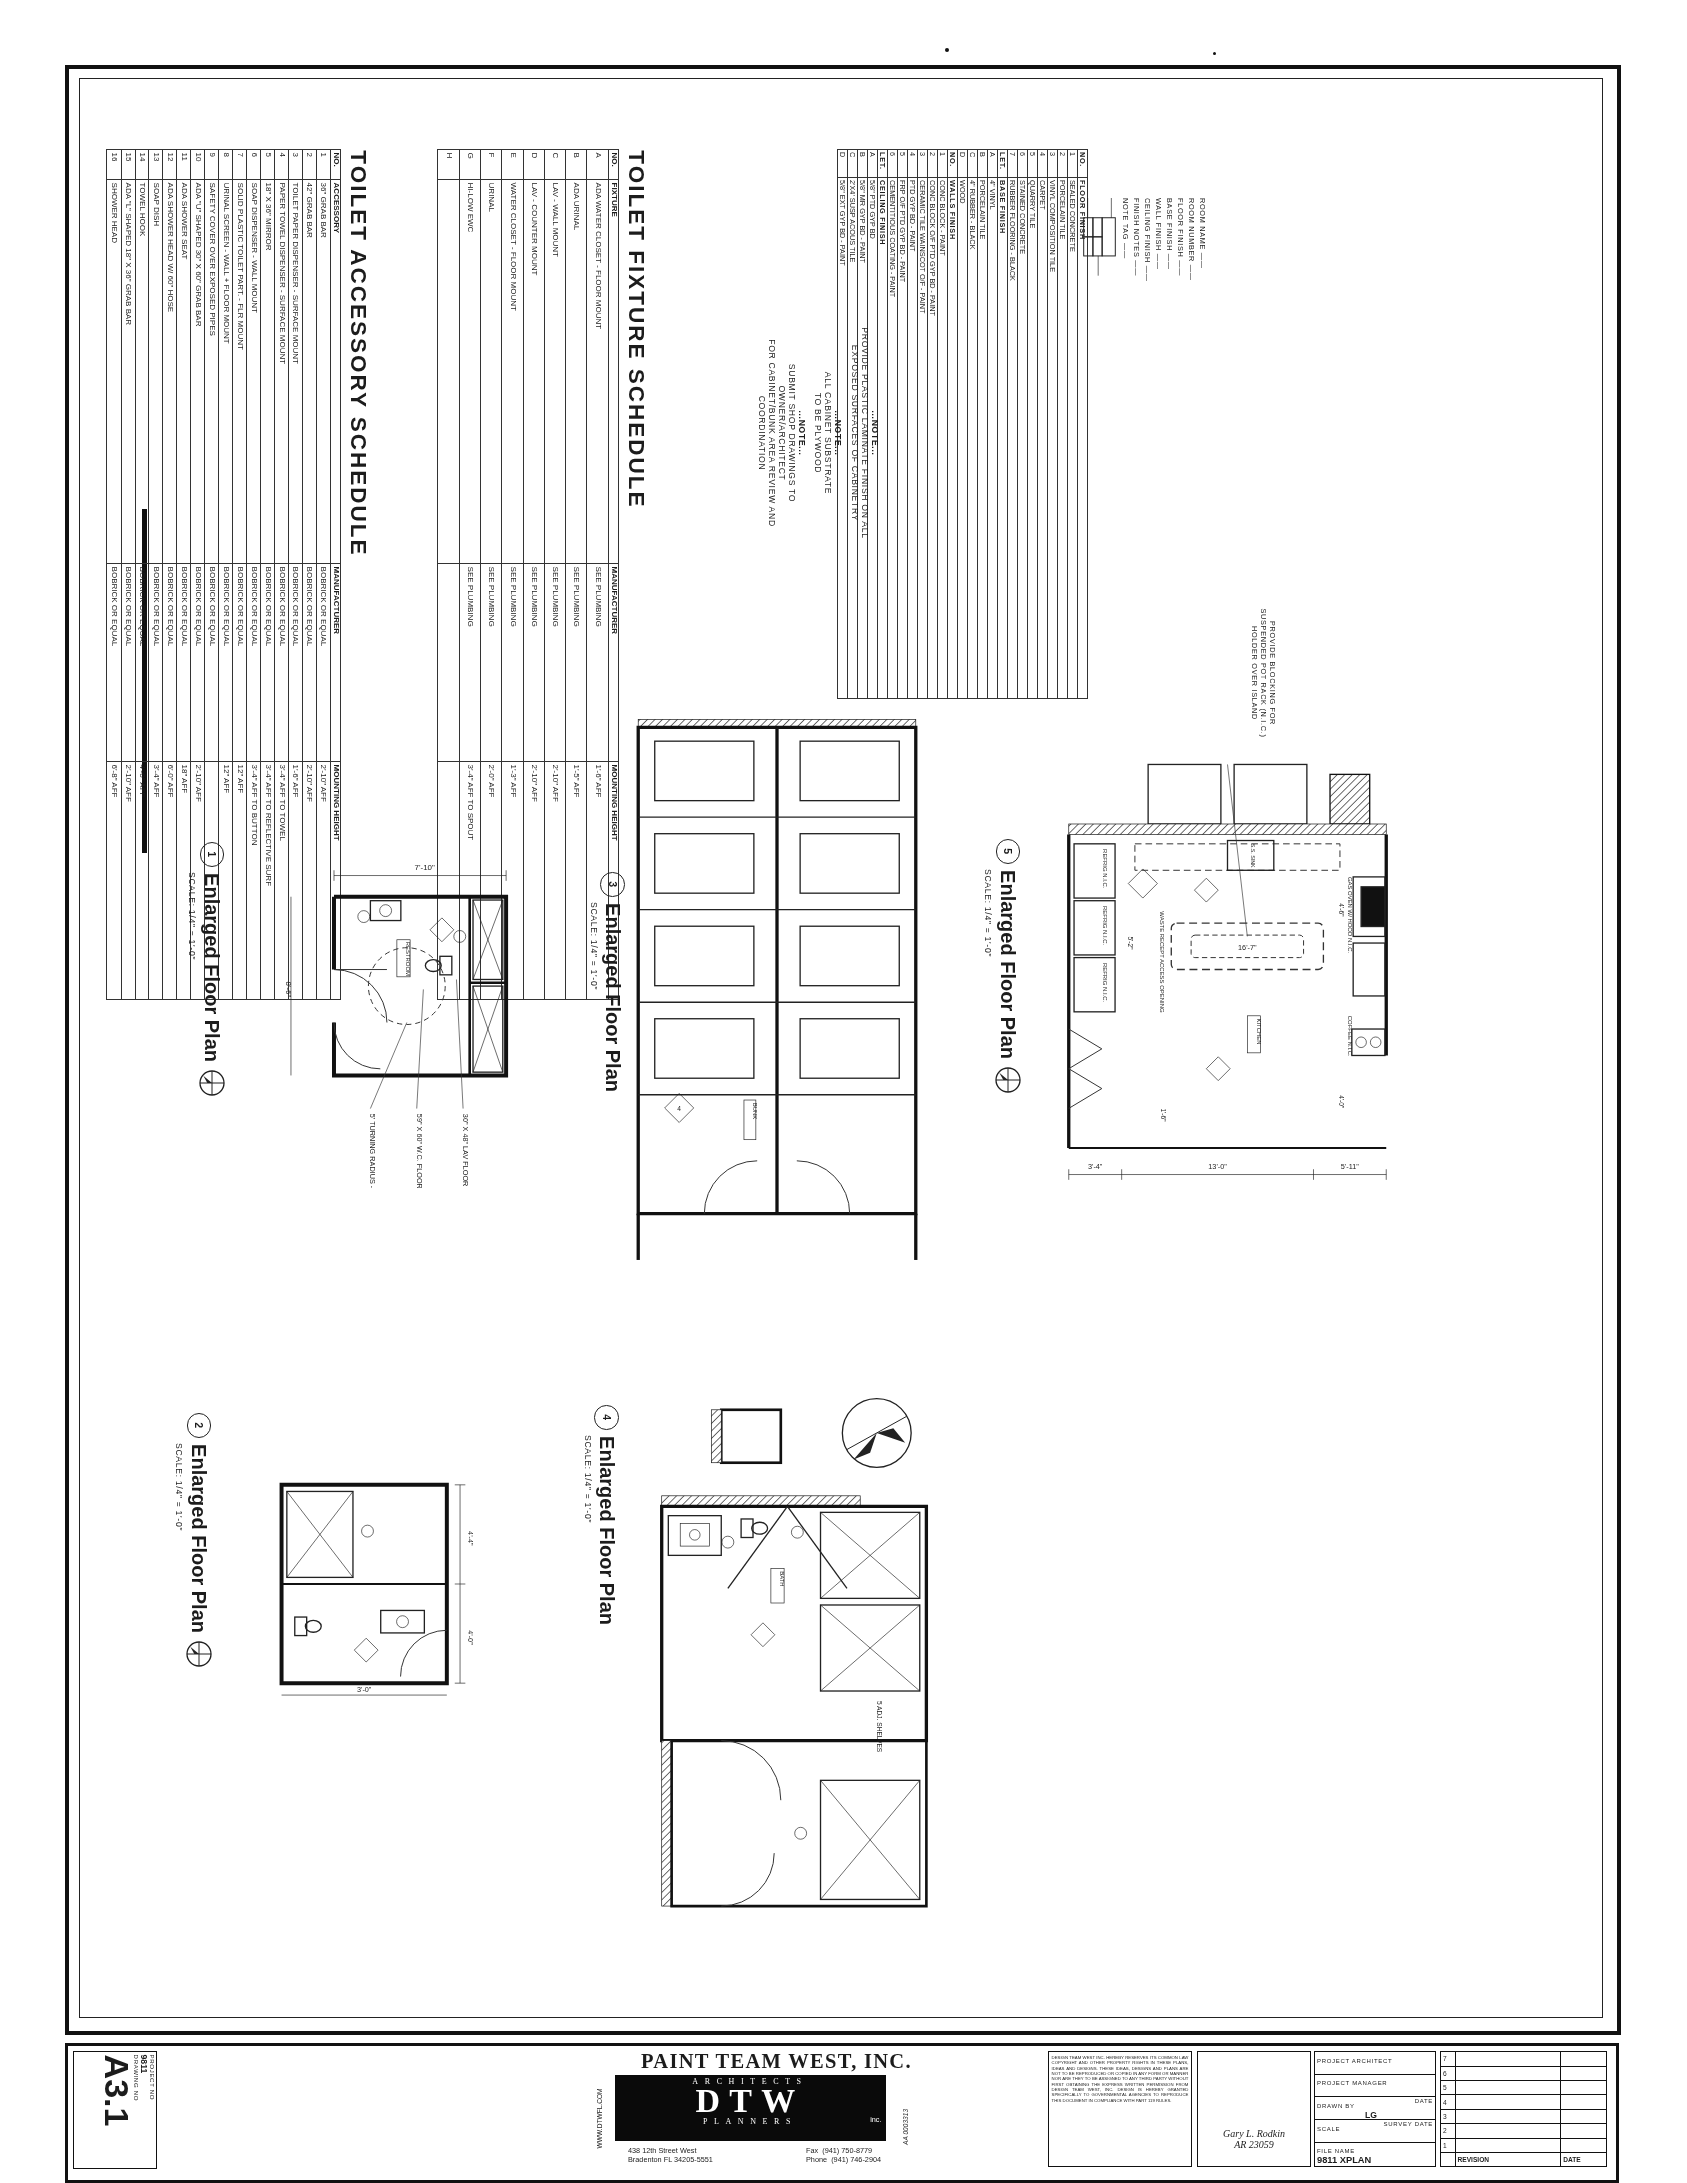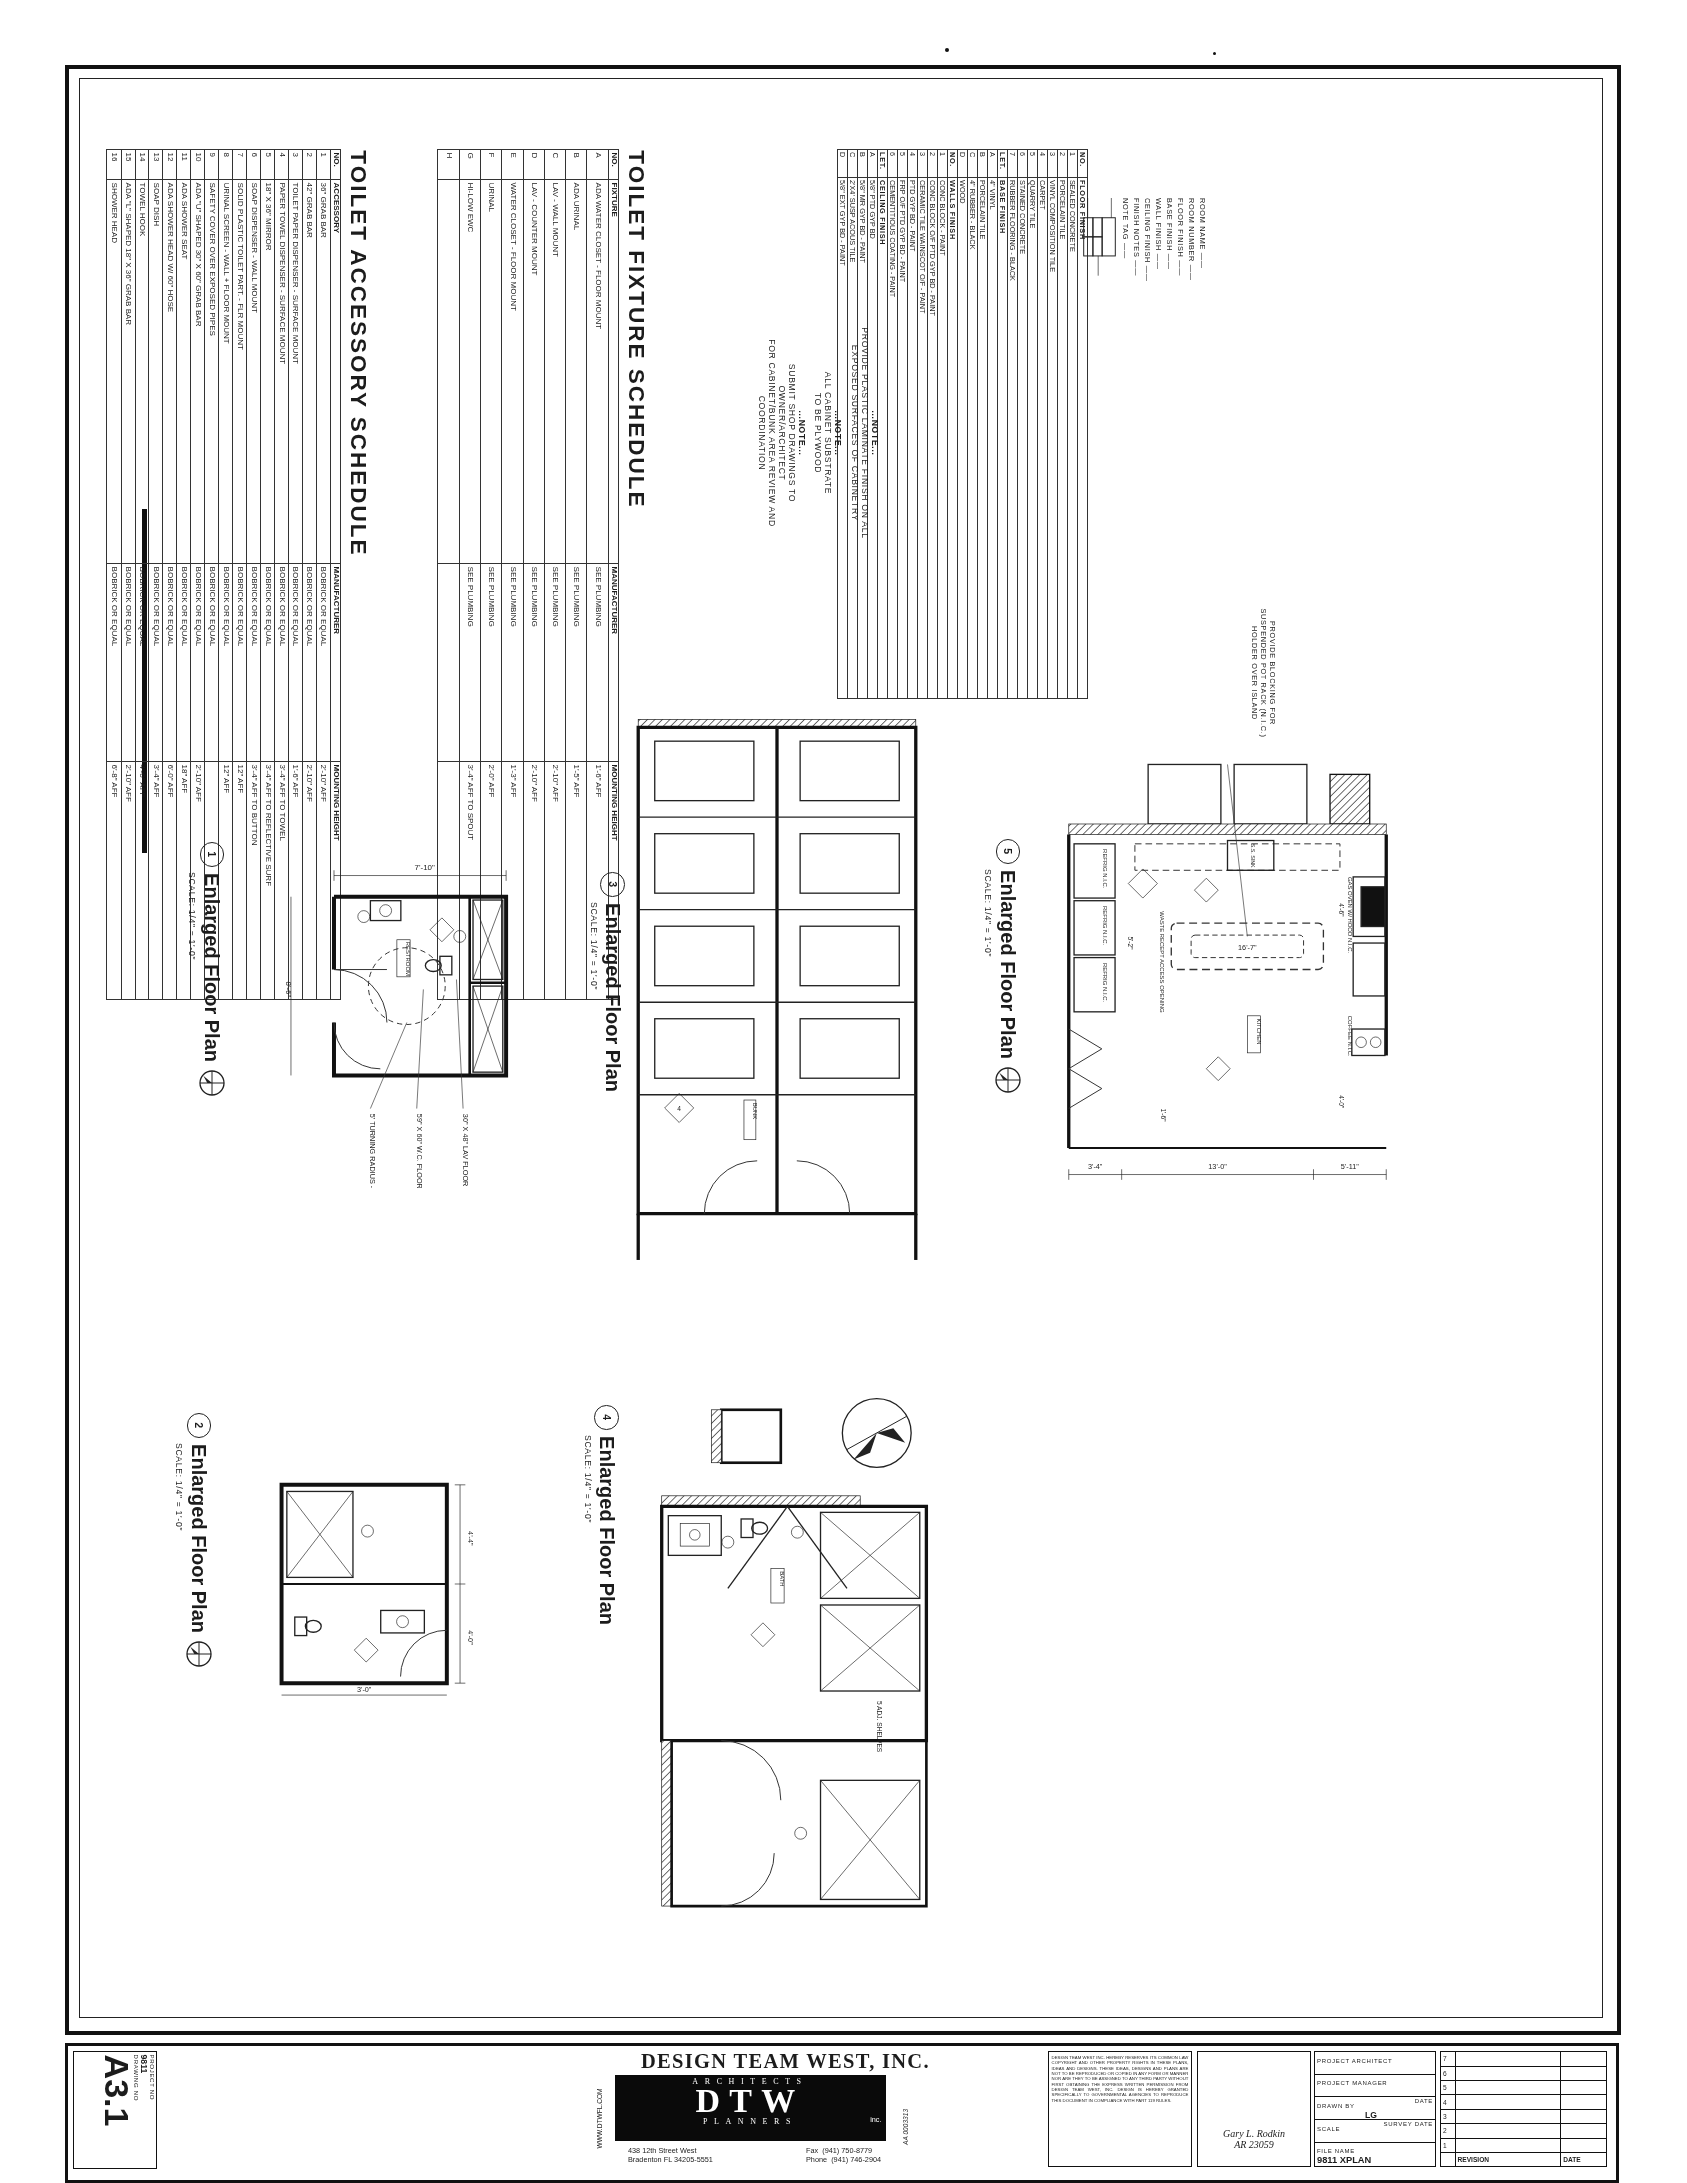--- a/index.html
+++ b/index.html
@@ -725,21 +725,21 @@
       <div class="rot" style="width:116px;height:82px;padding:1.3px 2.6px;box-sizing:border-box;">
         <div class="tb-label">PROJECT NO</div>
         <div style="font-size:8.6px;font-weight:bold;">9811</div>
         <div class="tb-label">DRAWING NO</div>
         <div style="font-size:34px;font-weight:bold;line-height:0.95;">A3.1</div>
       </div>
     </div>
 
 
     <div class="abs" style="left:520px;top:2.6px;width:457px;height:126px;">
-      <div class="dtw-header" style="position:absolute;left:53px;top:1.3px;">DESIGN TEAM WEST, INC.</div>
+      <div class="dtw-header" style="position:absolute;left:53px;top:1.3px;">PAINT TEAM WEST, INC.</div>
       <div class="vert" style="position:absolute;left:-32px;top:53px;width:86px;font-size:6.6px;">WWW.DTWFL.COM</div>
       <div class="dtw-logo" style="position:absolute;left:26.5px;top:26.5px;width:271px;height:66px;">
         <div class="dtw-arch">ARCHITECTS</div>
         <div class="dtw-main">DTW</div>
         <div class="dtw-plan">PLANNERS</div>
         <span style="position:absolute;right:4px;bottom:17px;font-size:7.3px;">inc.</span>
       </div>
       <div class="vert" style="position:absolute;left:278px;top:53px;width:79px;font-size:6.6px;font-style:italic;">AA 0003313</div>
       <div class="addr" style="position:absolute;left:40px;top:97px;">
         <div>438 12th Street West</div>

